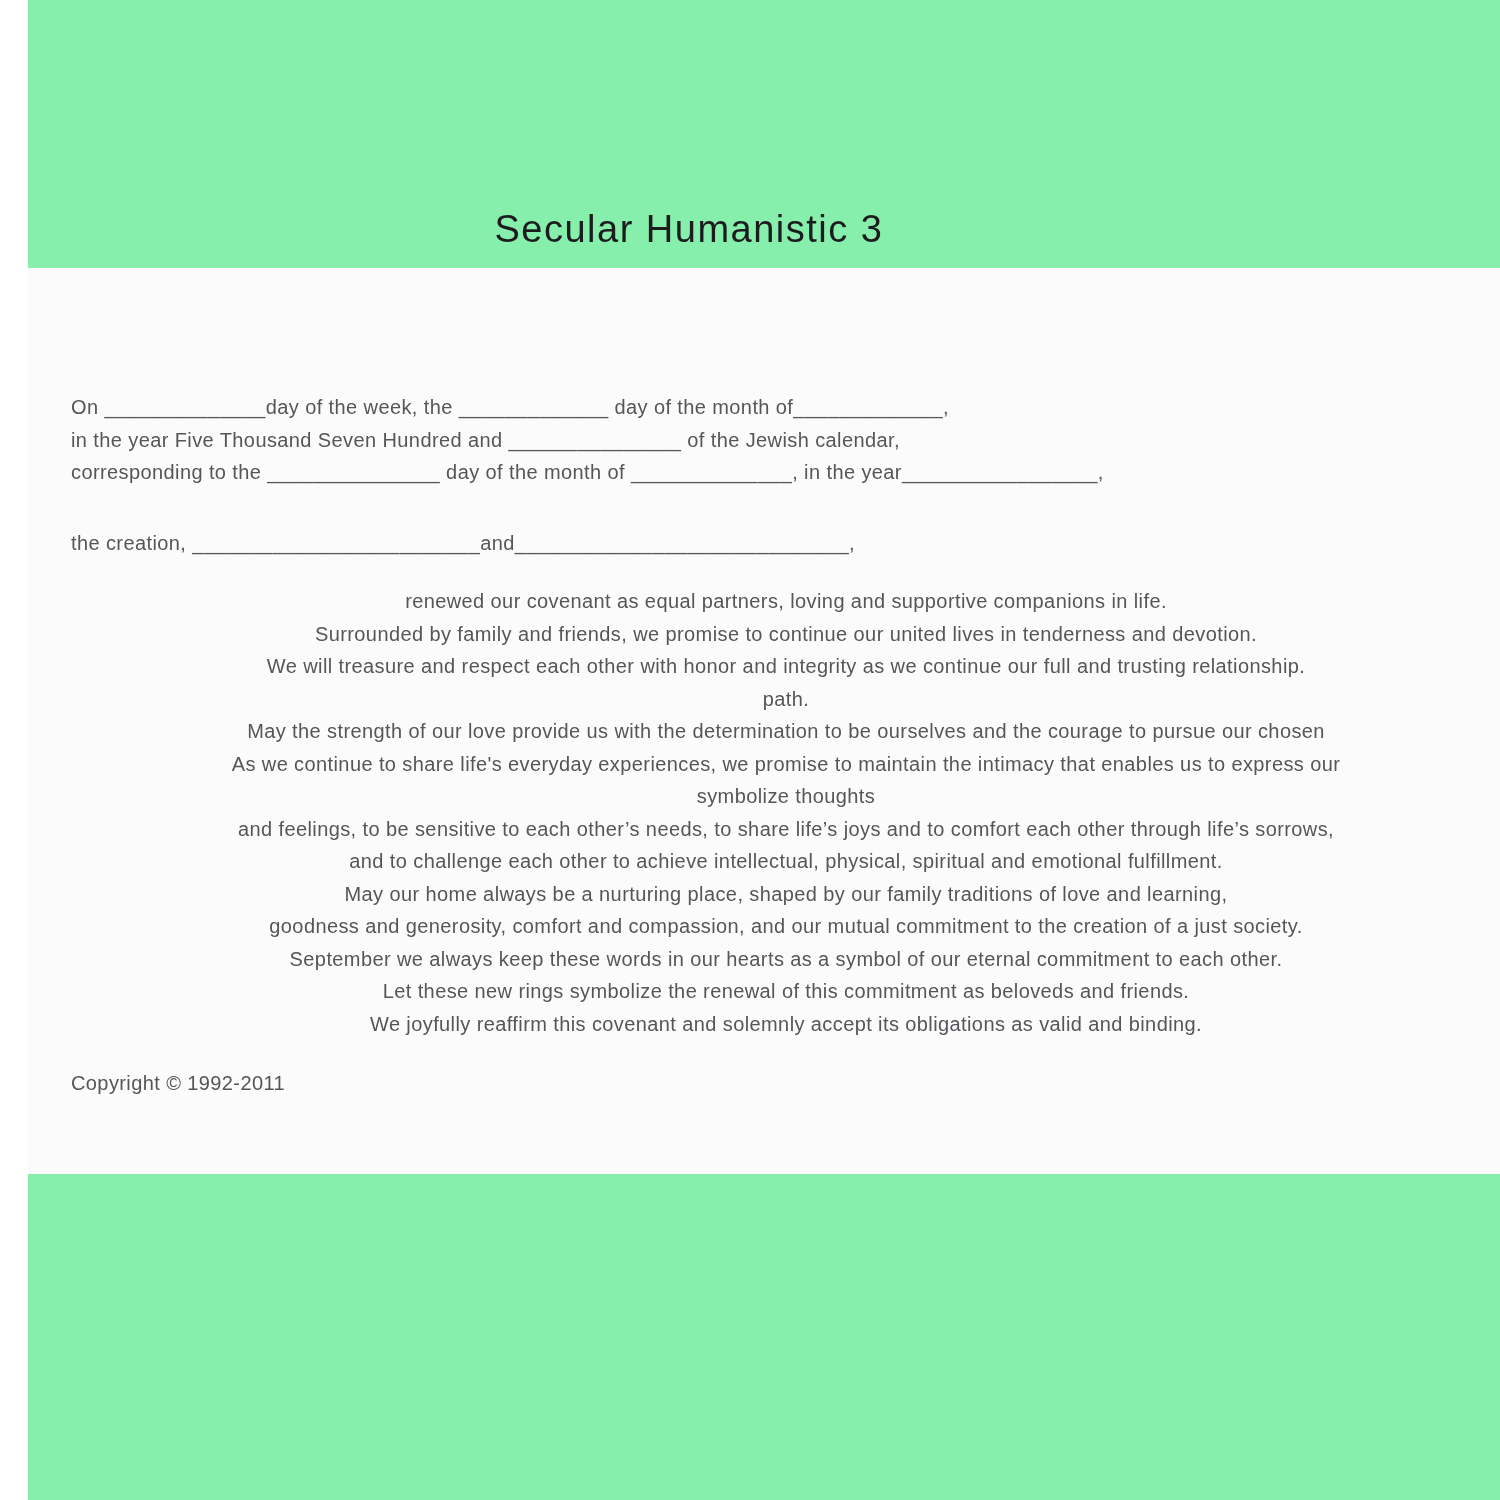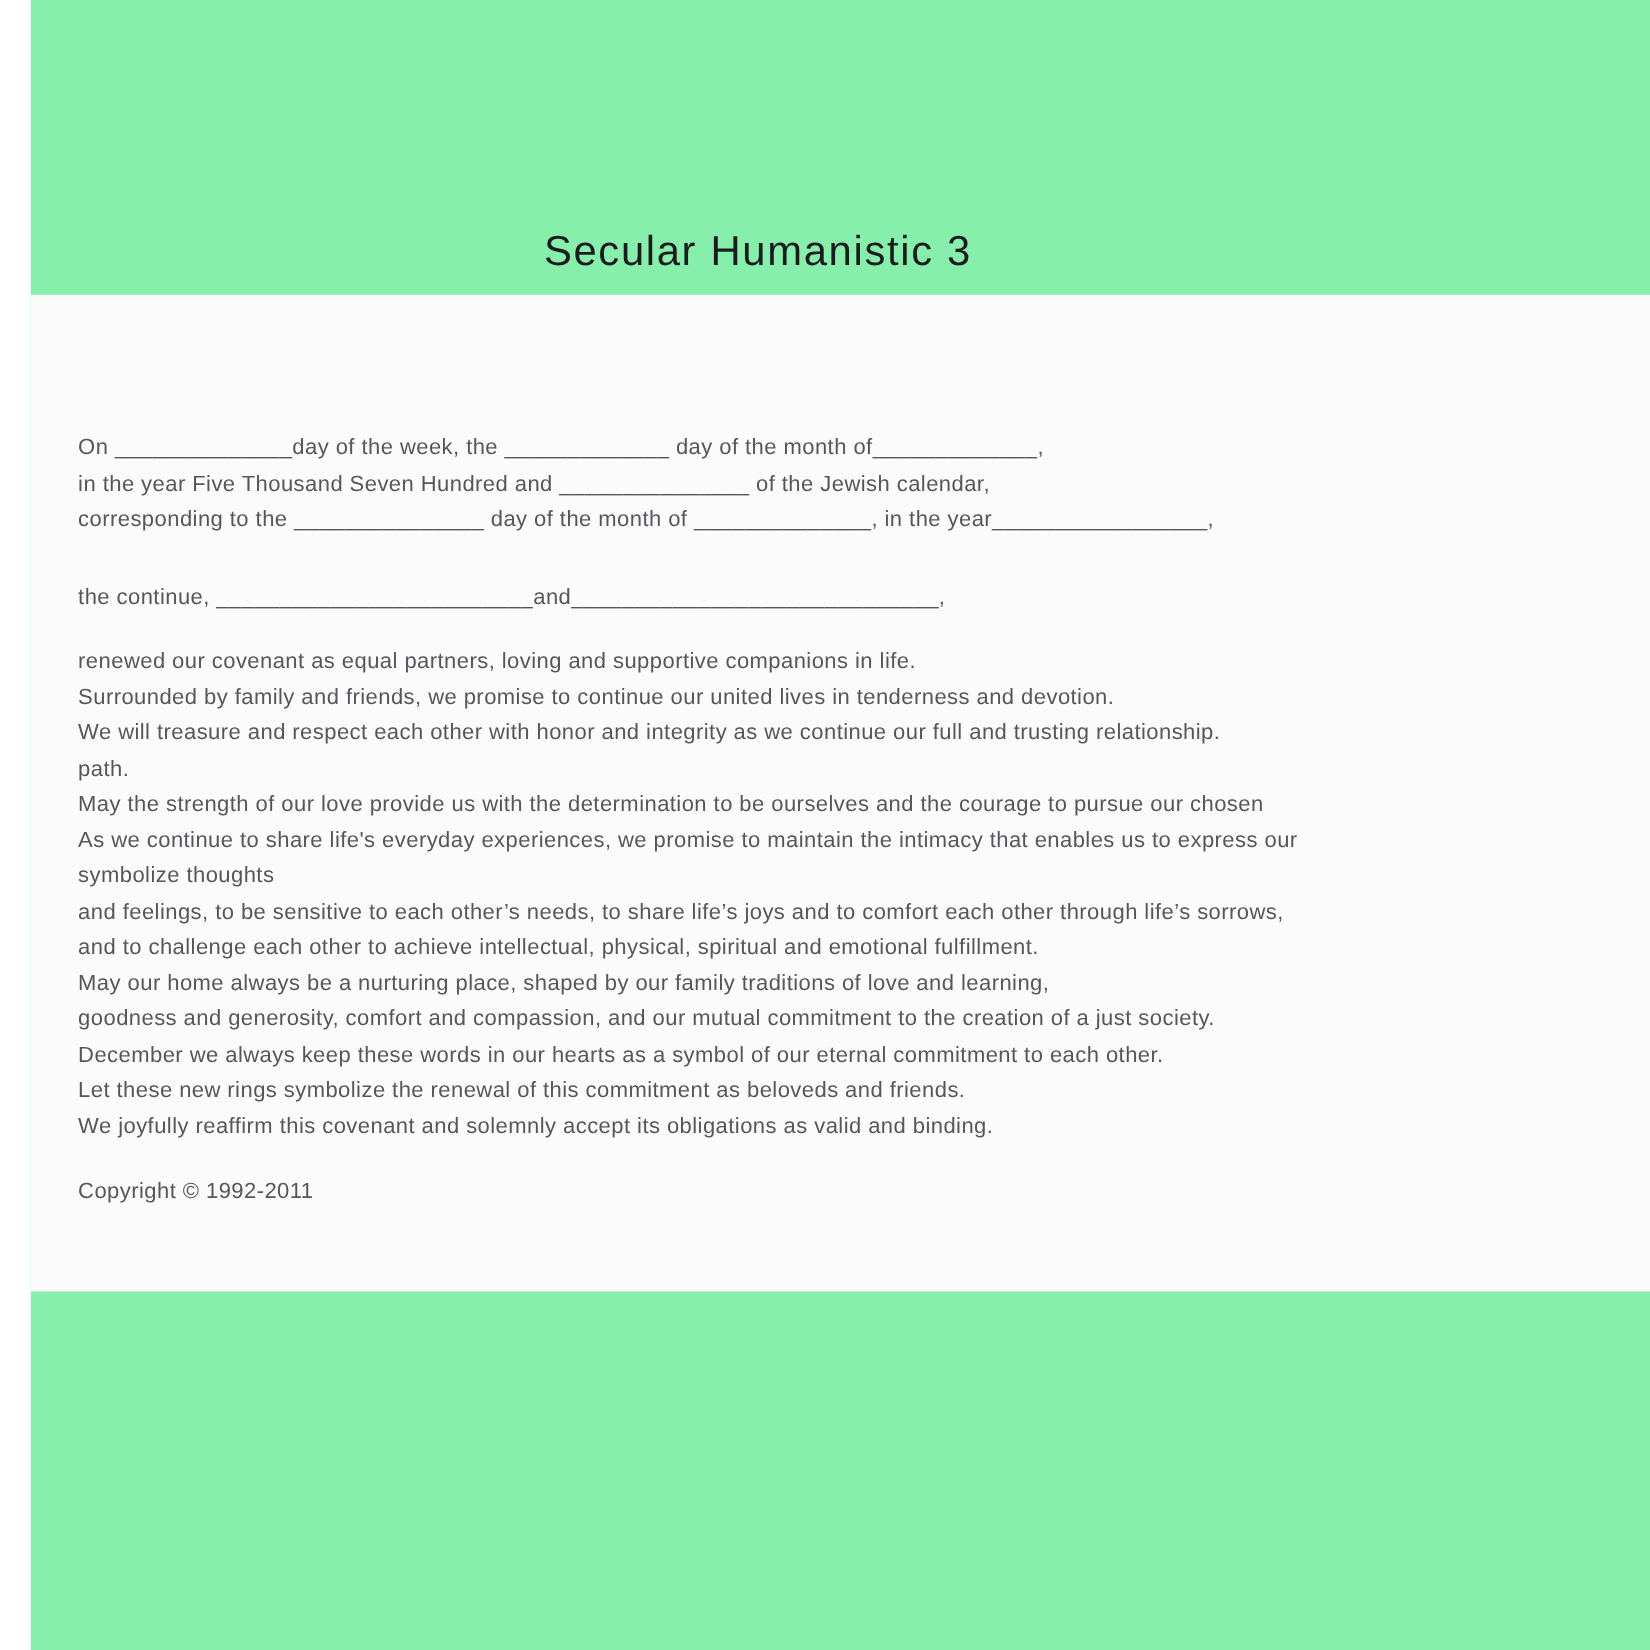--- a/index.html
+++ b/index.html
@@ -48,20 +48,21 @@
   }
   .content .line {
     white-space: nowrap;
   }
   .beloveds-line {
     margin-top: 38px;
     white-space: nowrap;
   }
   .body-lines {
     margin-top: 26px;
+    text-align: center;
   }
   .footer-row {
     position: relative;
     margin-top: 27px;
     height: 33px;
   }
   .footer-left {
     position: absolute;
     left: 0;
     top: 0;
@@ -84,35 +85,35 @@
   <h1 class="title">Secular Humanistic 3</h1>
 
   <div class="content">
 
     <div class="date-lines">
         <div class="line">On ______________day of the week, the _____________ day of the month of_____________,</div>
         <div class="line">in the year Five Thousand Seven Hundred and _______________ of the Jewish calendar,</div>
         <div class="line">corresponding to the _______________ day of the month of ______________, in the year_________________,</div>
       </div>
 
-    <div class="beloveds-line">the continue, _________________________and_____________________________,</div>
+    <div class="beloveds-line">the creation, _________________________and_____________________________,</div>
 
     <div class="body-lines">
         <div class="line">renewed our covenant as equal partners, loving and supportive companions in life.</div>
         <div class="line">Surrounded by family and friends, we promise to continue our united lives in tenderness and devotion.</div>
         <div class="line">We will treasure and respect each other with honor and integrity as we continue our full and trusting relationship.</div>
         <div class="line">path.</div>
         <div class="line">May the strength of our love provide us with the determination to be ourselves and the courage to pursue our chosen</div>
         <div class="line">As we continue to share life's everyday experiences, we promise to maintain the intimacy that enables us to express our</div>
         <div class="line">symbolize thoughts</div>
         <div class="line">and feelings, to be sensitive to each other’s needs, to share life’s joys and to comfort each other through life’s sorrows,</div>
         <div class="line">and to challenge each other to achieve intellectual, physical, spiritual and emotional fulfillment.</div>
         <div class="line">May our home always be a nurturing place, shaped by our family traditions of love and learning,</div>
         <div class="line">goodness and generosity, comfort and compassion, and our mutual commitment to the creation of a just society.</div>
-        <div class="line">December we always keep these words in our hearts as a symbol of our eternal commitment to each other.</div>
+        <div class="line">September we always keep these words in our hearts as a symbol of our eternal commitment to each other.</div>
         <div class="line">Let these new rings symbolize the renewal of this commitment as beloveds and friends.</div>
         <div class="line">We joyfully reaffirm this covenant and solemnly accept its obligations as valid and binding.</div>
       </div>
 
     <div class="footer-row">
       <span class="footer-left">Copyright © 1992-2011</span>
     </div>
 
   </div>
 

